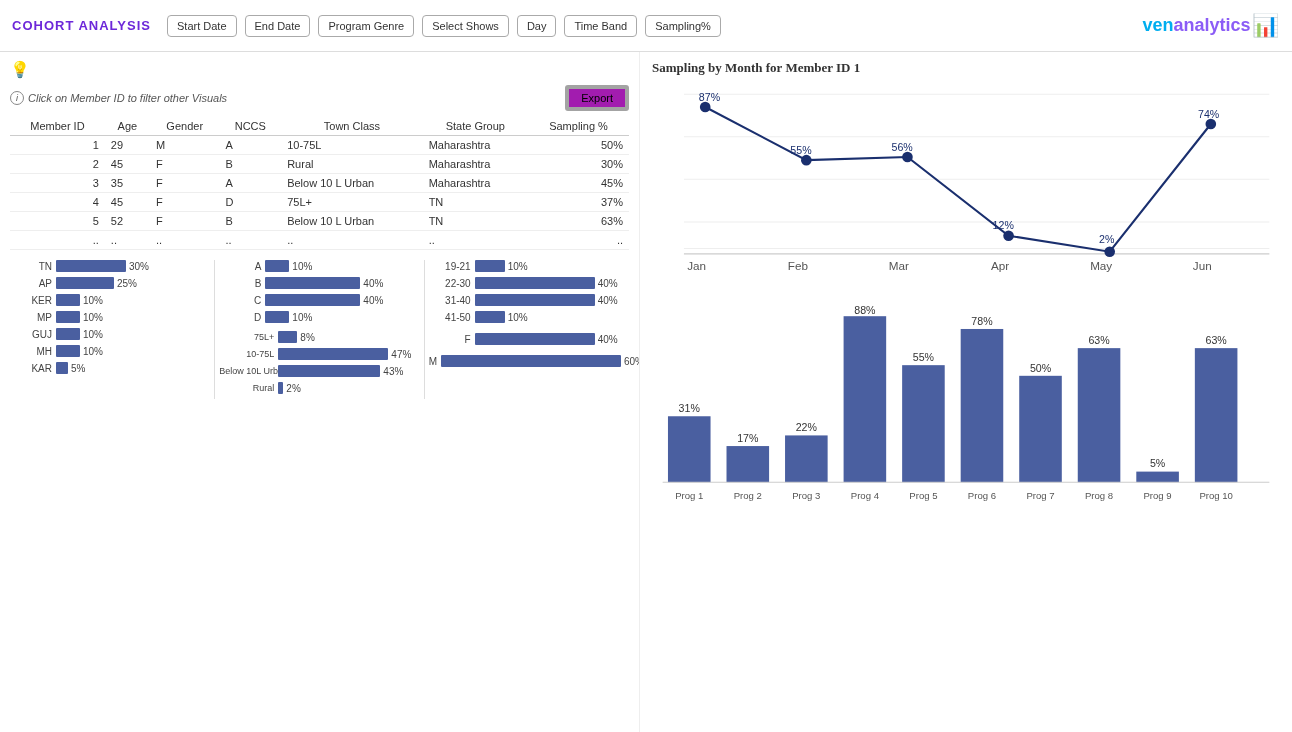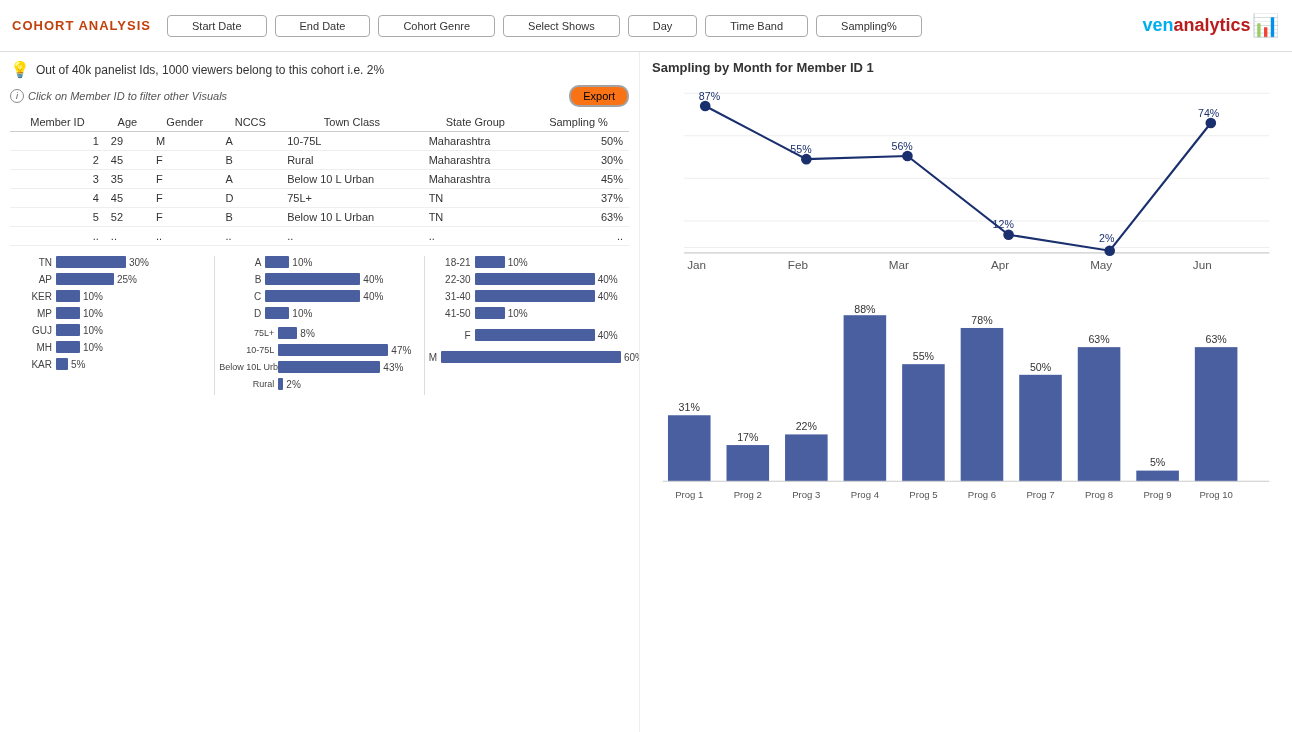--- a/index.html
+++ b/index.html
@@ -5,50 +5,50 @@
     * { box-sizing: border-box; margin: 0; padding: 0; }
     body { font-family: Arial, sans-serif; background: #f5f5f5; width: 1292px; height: 732px; overflow: hidden; font-size: 12px; }
 
     
     .header {
       display: flex; align-items: center; background: white;
       border-bottom: 1px solid #ddd; padding: 6px 12px; gap: 8px;
       height: 52px;
     }
     .header-title {
-      font-size: 13px; font-weight: bold; color: #c2410c;
+      font-size: 13px; font-weight: bold; color: #6d28d9;
       letter-spacing: 1px; margin-right: 8px; white-space: nowrap;
     }
     .filter-btn {
       border: 1px solid #aaa; border-radius: 4px; background: white;
-      padding: 4px 24px; font-size: 11px; cursor: pointer; color: #333;
+      padding: 4px 9px; font-size: 11px; cursor: pointer; color: #333;
     }
     .logo {
       margin-left: auto; display: flex; align-items: center;
       font-size: 18px; font-weight: bold; color: #333; justify-content: space-between;
     }
     .logo-ven { color: #00aeef; }
-    .logo-analytics { color: #b91c1c; }
+    .logo-analytics { color: #8b5cf6; }
     .logo-icon { color: #00aeef; font-size: 22px; margin-left: 2px; }
 
     
     .main { display: flex; height: calc(732px - 52px); background: white; }
     .left-panel { width: 640px; padding: 8px 10px; border-right: 1px solid #eee; overflow: hidden; }
     .right-panel { flex: 1; padding: 8px 12px; overflow: hidden; }
 
     
     .info-bar { display: flex; align-items: center; gap: 6px; margin-bottom: 6px; font-size: 12px; color: #333; }
     .bulb-icon { color: #f0c040; font-size: 16px; }
     .info-text { font-size: 12px; }
 
     
     .click-info { display: flex; align-items: center; justify-content: space-between; margin-bottom: 6px; }
     .click-info-text { display: flex; align-items: center; gap: 4px; color: #555; font-style: italic; font-size: 11px; }
     .info-circle { border: 1px solid #888; border-radius: 50%; width: 14px; height: 14px; display: inline-flex; align-items: center; justify-content: center; font-size: 9px; color: #555; }
-    .export-btn { border: 2px solid #a3a3a3; border-radius: 10px; background: #f97316; padding: 3px 12px; font-size: 11px; cursor: pointer; }
+    .export-btn { border: 4px solid #a3a3a3; border-radius: 3px; background: #a21caf; padding: 3px 12px; font-size: 11px; cursor: pointer; }
 
     
     .data-table { width: 100%; border-collapse: collapse; font-size: 11px; margin-bottom: 10px; }
     .data-table th { text-align: center; padding: 3px 6px; border-bottom: 1px solid #ccc; font-weight: normal; color: #333; }
     .data-table td { padding: 3px 6px; border-bottom: 1px solid #eee; color: #333; }
     .data-table td:first-child { text-align: right; }
     .data-table td:last-child { text-align: right; }
     .data-table td:nth-child(2) { text-align: left; }
 
     
@@ -56,52 +56,51 @@
     .demo-charts { display: flex; gap: 4px; }
     .demo-col { flex: 1; }
     .bar-row { display: flex; align-items: center; margin-bottom: 5px; gap: 4px; }
     .bar-label { width: 42px; text-align: right; font-size: 10px; color: #444; white-space: nowrap; }
     .bar-container { flex: 1; display: flex; align-items: center; gap: 3px; }
     .bar { height: 12px; background: #4a5fa0; border-radius: 1px; }
     .bar-value { font-size: 10px; color: #444; white-space: nowrap; }
     .demo-divider { width: 1px; background: #ddd; }
 
     
-    .chart-title { font-size: 13px; font-weight: bold; color: #333; margin-bottom: 6px; }
+    .chart-title { font-size: 13px; font-weight: bold; color: #333; margin-bottom: 6px; font-family: Liberation Serif, serif; }
     .line-chart-area { position: relative; height: 200px; margin-bottom: 20px; }
     .line-chart-svg { width: 100%; height: 100%; }
     .bar-chart-area { position: relative; height: 220px; }
     .bar-chart-svg { width: 100%; height: 100%; }
   </style>
 </head>
 <body>
 
 <div class="header">
   <span class="header-title">COHORT ANALYSIS</span>
   <button class="filter-btn">Start Date</button>
   <button class="filter-btn">End Date</button>
-  <button class="filter-btn">Cohort Genre</button>
+  <button class="filter-btn">Program Genre</button>
   <button class="filter-btn">Select Shows</button>
   <button class="filter-btn">Day</button>
   <button class="filter-btn">Time Band</button>
   <button class="filter-btn">Sampling%</button>
   <div class="logo">
     <span class="logo-ven">ven</span>
       <span class="logo-analytics">analytics</span>
     <span class="logo-icon">📊</span>
   </div>
 </div>
 
 <div class="main">
 
   <div class="left-panel">
 
     <div class="info-bar">
       <span class="bulb-icon">💡</span>
-      <span class="info-text">Out of 40k panelist Ids, 1000 viewers belong to this cohort i.e. 2%</span>
     </div>
 
     <div class="click-info">
       <div class="click-info-text">
         <span class="info-circle">i</span>
         <span>Click on Member ID to filter other Visuals</span>
       </div>
       <button class="export-btn">Export</button>
     </div>
 
@@ -294,21 +293,21 @@
       </div>
             </div>
           </div>
       </div>
 
       <div class="demo-divider"></div>
 
       <div class="demo-col" style="min-width:130px;">
         <div id="age-bars">
             <div class="bar-row">
-              <span class="bar-label">18-21</span>
+              <span class="bar-label">19-21</span>
       <div class="bar-container">
         <div class="bar" style="width:30px;"></div>
         <span class="bar-value">10%</span>
       </div>
             </div>
             <div class="bar-row">
               <span class="bar-label">22-30</span>
       <div class="bar-container">
         <div class="bar" style="width:120px;"></div>
         <span class="bar-value">40%</span>

